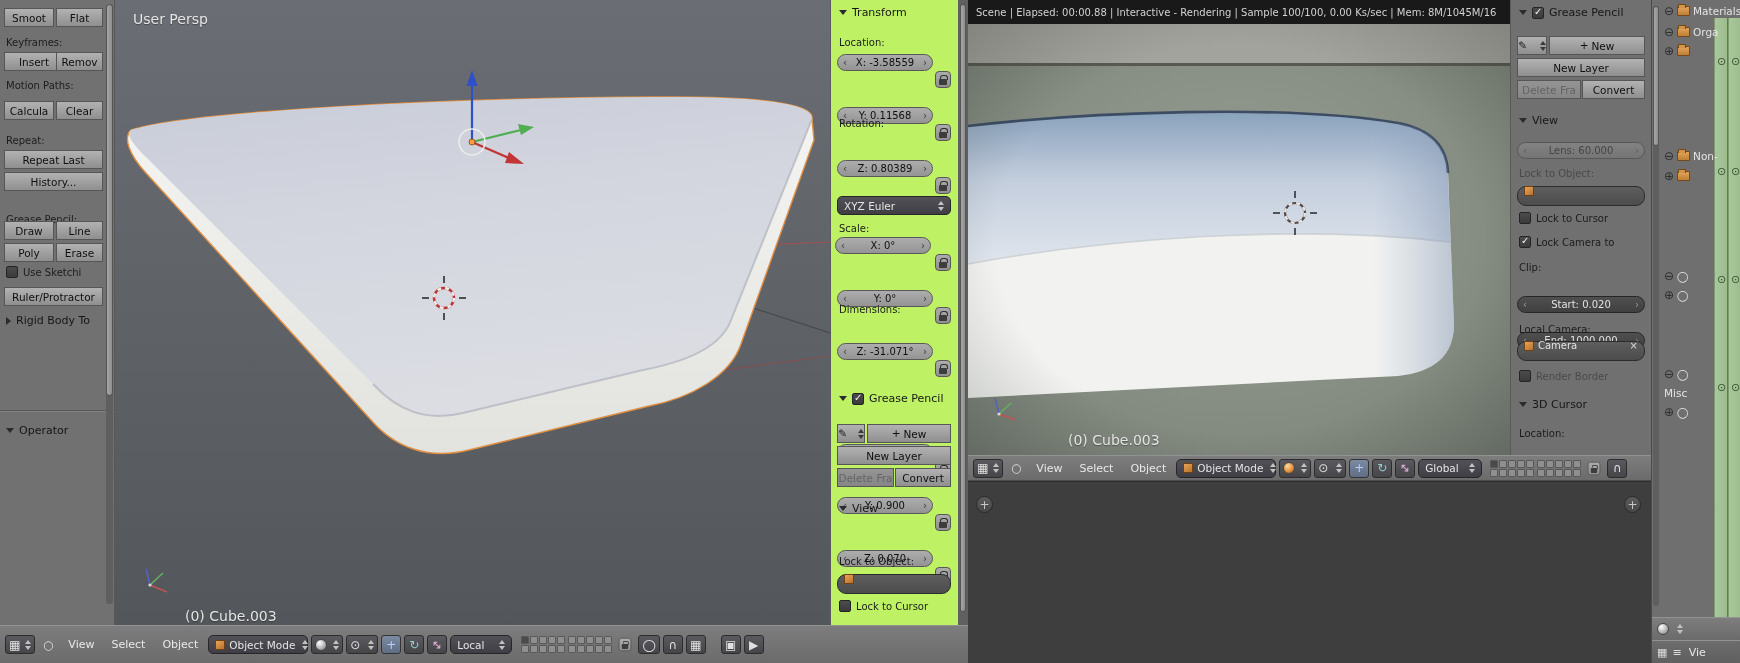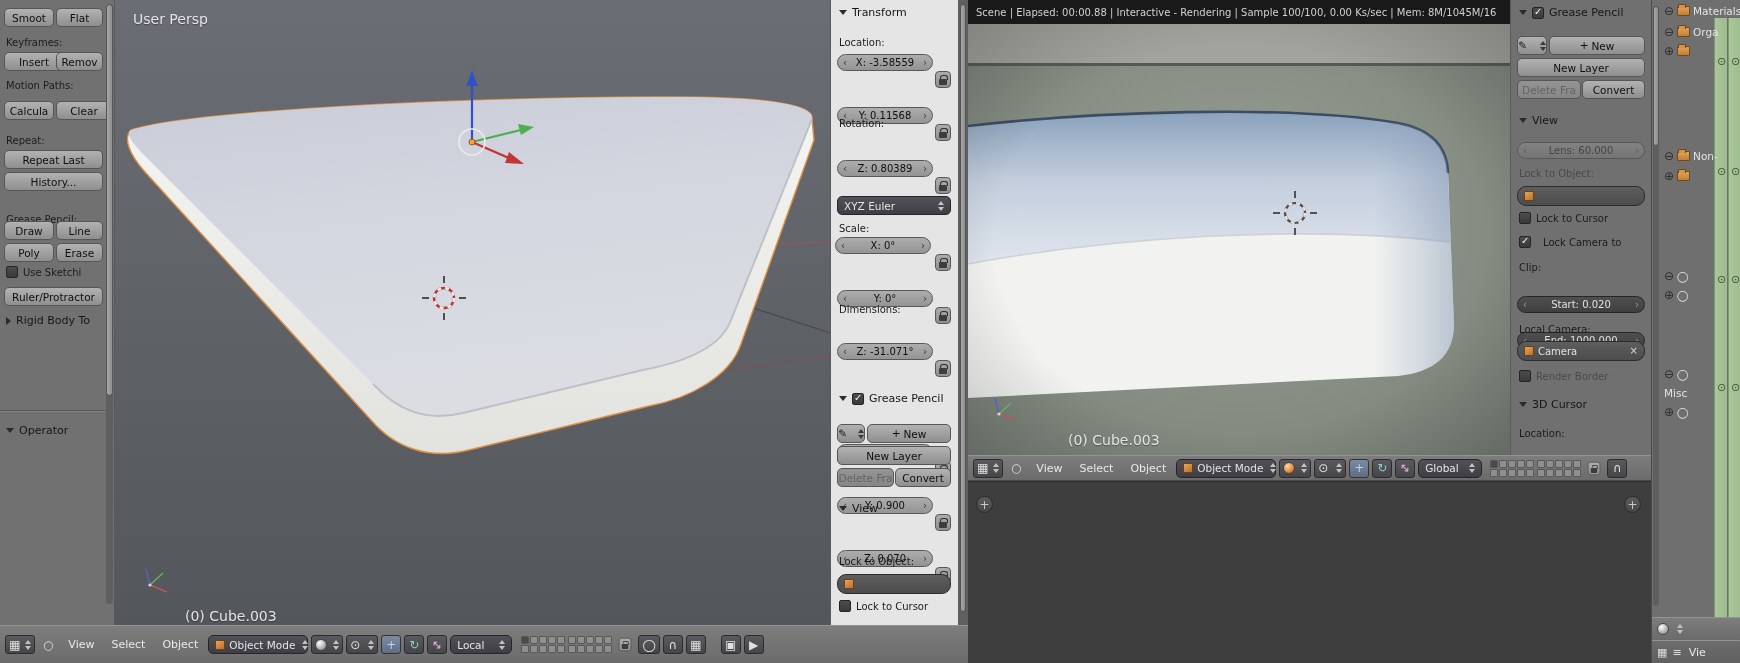--- a/index.html
+++ b/index.html
@@ -1,31 +1,31 @@
 <!DOCTYPE html>
 <html><head>
 <meta charset="utf-8">
 <style>
   *{box-sizing:border-box;margin:0;padding:0}
   html,body{width:1740px;height:663px;overflow:hidden}
   body{position:relative;background:#6f6f6f;font-family:"DejaVu Sans",sans-serif;font-size:11px;color:#1c1c1c}
   .abs{position:absolute}
   
-  .btn{display:flex;align-items:center;justify-content:center;gap:3px;background:linear-gradient(#b2b2b2,#8f8f8f);border:1px solid #565656;border-radius:5px;color:#0f0f0f;font-size:10.5px;height:19px;white-space:nowrap;overflow:hidden}
+  .btn{display:flex;align-items:center;justify-content:center;gap:3px;background:linear-gradient(#b2b2b2,#8f8f8f);border:1px solid #565656;border-radius:0;color:#0f0f0f;font-size:10.5px;height:19px;white-space:nowrap;overflow:hidden}
   .btn.dis{color:#646464;background:linear-gradient(#949494,#868686)}
   .lbl{font-size:10px;color:#1c1c1c;white-space:nowrap}
   .lbl.dim{color:#4a4a4a}
   .field{position:relative;display:flex;align-items:center;justify-content:center;background:linear-gradient(#adadad,#949494);border:1px solid #585858;border-radius:9px;height:17px;font-size:10px;color:#0e0e0e;white-space:nowrap;overflow:hidden}
   .field::before{content:"‹";position:absolute;left:5px;top:1px;color:#3c3c3c;font-size:10px;line-height:13px}
   .field::after{content:"›";position:absolute;right:5px;top:1px;color:#3c3c3c;font-size:10px;line-height:13px}
   .field.dark{background:linear-gradient(#4f4f4f,#404040);color:#e2e2e2;border-color:#262626}
   .field.dark::before,.field.dark::after{color:#9a9a9a}
   .field.dis{background:linear-gradient(#828282,#757575);color:#454545}
   .field.dis::before,.field.dis::after{color:#5d5d5d}
-  .idfield{display:flex;align-items:center;gap:4px;background:linear-gradient(#5e5e5e,#4c4c4c);border:1px solid #2c2c2c;border-radius:9px;height:18px;padding:9px 6px;color:#e2e2e2;font-size:10px}
+  .idfield{display:flex;align-items:flex-end;gap:4px;background:linear-gradient(#5e5e5e,#4c4c4c);border:1px solid #2c2c2c;border-radius:9px;height:18px;padding:9px 6px;color:#e2e2e2;font-size:10px}
   .menubtn{display:flex;align-items:center;background:linear-gradient(#515157,#3e3e44);border:1px solid #26262a;border-radius:5px;color:#e4e4e4;font-size:10.5px;gap:4px;padding:0 6px;height:19px;white-space:nowrap}
   .updn{display:inline-flex;flex-direction:column;align-items:center;justify-content:center;margin-left:auto;padding-left:3px}
   .updn::before{content:"";border-left:3px solid transparent;border-right:3px solid transparent;border-bottom:4px solid #c2c2c2;margin-bottom:2px}
   .updn::after{content:"";border-left:3px solid transparent;border-right:3px solid transparent;border-top:4px solid #c2c2c2}
   .updn.darkarr::before{border-bottom-color:#3a3a3a}.updn.darkarr::after{border-top-color:#3a3a3a}
   .checkbox{width:12px;height:12px;background:linear-gradient(#4c4c4c,#3a3a3a);border:1px solid #242424;border-radius:2px;position:relative;flex:none}
   .checkbox.checked::after{content:"✓";position:absolute;left:1px;top:-2px;color:#f2f2f2;font-size:10px}
   .panelhdr{display:flex;align-items:center;gap:5px;font-size:11px;color:#161616;white-space:nowrap}
   .tri{width:0;height:0;border-left:4px solid transparent;border-right:4px solid transparent;border-top:5px solid #2b2b2b;flex:none}
   .tri.right{border-top:4px solid transparent;border-bottom:4px solid transparent;border-left:5px solid #2b2b2b;border-right:none}
@@ -61,21 +61,21 @@
 <div class="abs" style="left:0;top:0;width:115px;height:625px;background:#717171;border-right:1px solid #585858;overflow:hidden">
   <div class="abs btn" style="left:4px;top:8px;width:50px">Smoot</div>
   <div class="abs btn" style="left:56px;top:8px;width:47px">Flat</div>
 
   <div class="abs lbl" style="left:6px;top:37px">Keyframes:</div>
   <div class="abs btn" style="left:4px;top:52px;width:60px">Insert</div>
   <div class="abs btn" style="left:56px;top:52px;width:47px">Remov</div>
 
   <div class="abs lbl" style="left:6px;top:80px">Motion Paths:</div>
   <div class="abs btn" style="left:4px;top:101px;width:50px">Calcula</div>
-  <div class="abs btn" style="left:56px;top:101px;width:56px">Clear</div>
+  <div class="abs btn" style="left:56px;top:101px;width:47px">Clear</div>
 
   <div class="abs lbl" style="left:6px;top:135px">Repeat:</div>
   <div class="abs btn" style="left:4px;top:150px;width:99px">Repeat Last</div>
   <div class="abs btn" style="left:4px;top:172px;width:99px">History...</div>
 
   <div class="abs lbl" style="left:6px;top:214px">Grease Pencil:</div>
   <div class="abs btn" style="left:4px;top:221px;width:50px">Draw</div>
   <div class="abs btn" style="left:56px;top:221px;width:47px">Line</div>
   <div class="abs btn" style="left:4px;top:243px;width:50px">Poly</div>
   <div class="abs btn" style="left:56px;top:243px;width:47px">Erase</div>
@@ -152,21 +152,21 @@
       <line x1="35" y1="585" x2="52" y2="592" stroke="#c05555" stroke-width="1.6"></line>
       <line x1="35" y1="585" x2="48" y2="573" stroke="#62b062" stroke-width="1.6"></line>
       <line x1="35" y1="585" x2="31" y2="569" stroke="#5560c8" stroke-width="1.6"></line>
       <circle cx="35" cy="585" r="1.6" fill="#d8d8d8"></circle>
     </g>
   </svg>
   <div class="abs overlay-label" style="left:18px;top:11px">User Persp</div>
   <div class="abs overlay-label" style="left:70px;top:608px">(0) Cube.003</div>
 </div>
 
-<div class="abs" style="left:830px;top:0;width:128px;height:625px;background:#e5e5e5;border-left:1px solid #5c5c5c;overflow:hidden">
+<div class="abs" style="left:830px;top:0;width:128px;height:625px;background:#bef264;border-left:1px solid #5c5c5c;overflow:hidden">
   <div class="abs panelhdr" style="left:8px;top:6px">
     <span class="tri"></span>
     <span>Transform</span>
   </div>
 
   <div class="abs lbl" style="left:8px;top:37px">Location:</div>
   <div class="abs field" style="left:6px;top:54px;width:96px">
       <span>X: -3.58559</span>
     </div>
   <div class="abs lockbtn" style="left:104px;top:54px"></div>
@@ -409,21 +409,21 @@
       <span>Lens: 60.000</span>
     </div>
   <div class="abs lbl dim" style="left:8px;top:168px">Lock to Object:</div>
   <div class="abs idfield" style="left:6px;top:186px;width:128px">
     <span class="cube-icon"></span>
   </div>
   <div class="abs" style="left:8px;top:212px;display:flex;align-items:center;gap:5px">
     <span class="checkbox"></span>
     <span class="lbl">Lock to Cursor</span>
   </div>
-  <div class="abs" style="left:8px;top:236px;display:flex;align-items:center;gap:12px">
+  <div class="abs" style="left:8px;top:236px;display:flex;align-items:center;gap:5px">
     <span class="checkbox checked"></span>
     <span class="lbl">Lock Camera to</span>
   </div>
   <div class="abs lbl" style="left:8px;top:262px">Clip:</div>
   <div class="abs field dark" style="left:6px;top:279px;width:128px">
       <span>Start: 0.020</span>
     </div>
   <div class="abs field dark" style="left:6px;top:298px;width:128px">
       <span>End: 1000.000</span>
     </div>

